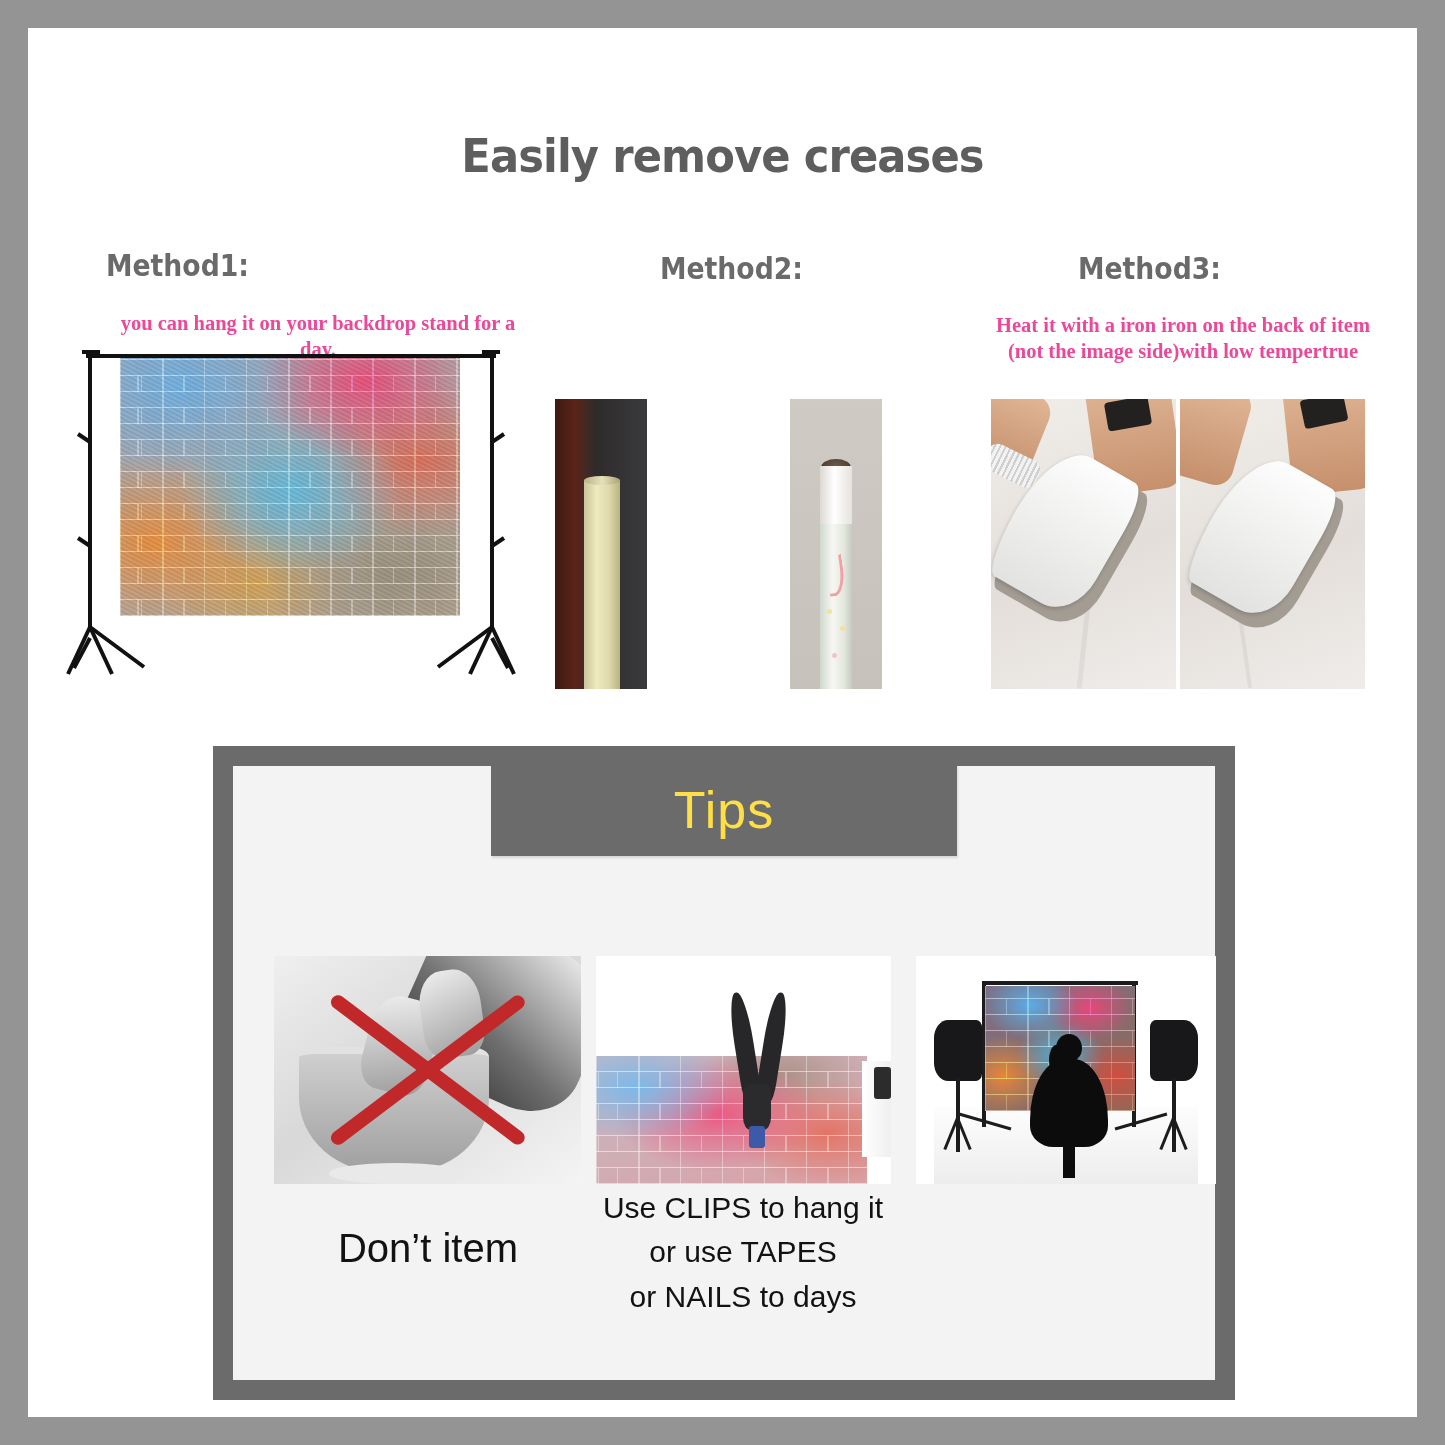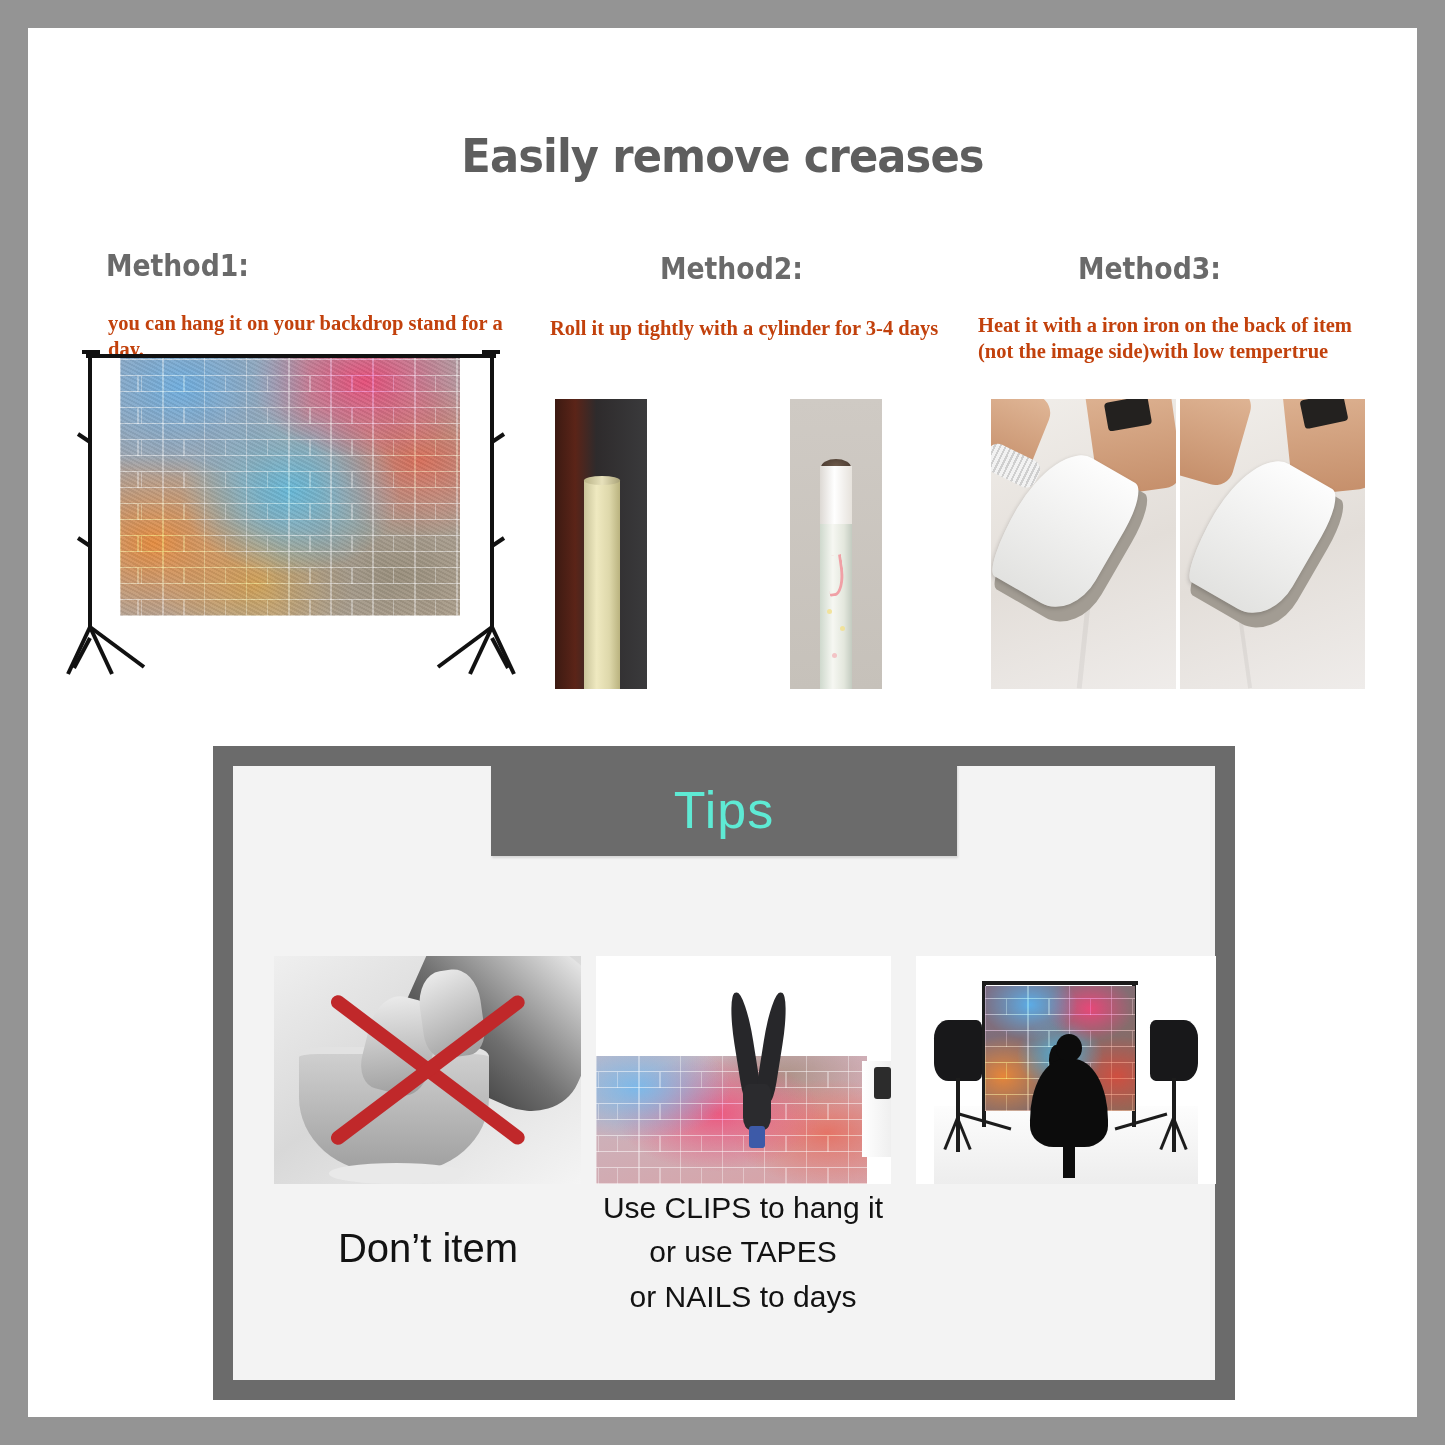--- a/index.html
+++ b/index.html
@@ -37,22 +37,23 @@
     color:#6a6a6a;
     transform:scaleX(0.86);
     white-space:nowrap;
   }
   .method-desc{
     position:absolute;
     font-family:"Liberation Serif", serif;
     font-weight:bold;
     font-size:20.5px;
     line-height:1.28;
-    color:#c2410c;
+    color:#ec4899;
     white-space:pre-line;
+    text-align:center;
   }
 
   
   .m1-head{left:78px;top:215px;transform-origin:left center;}
   .m1-desc{left:80px;top:278px;width:420px;}
   .m2-head{left:632px;top:218px;transform-origin:left center;}
   .m2-desc{left:522px;top:283px;width:420px;}
   .m3-head{left:1050px;top:218px;transform-origin:left center;}
   .m3-desc{left:950px;top:280px;width:410px;}
 
@@ -168,21 +169,21 @@
     position:absolute;left:20px;top:20px;right:20px;bottom:20px;
     background:#f3f3f3;
   }
   .tips-tab{
     position:absolute;left:50%;top:18px;transform:translateX(-50%);
     width:466px;height:92px;background:#6b6b6b;
     display:flex;align-items:center;justify-content:center;
     box-shadow:1px 2px 2px rgba(0,0,0,.12);
   }
   .tips-tab-label{
-    color:#5eead4;font-size:52px;font-weight:400;
+    color:#fde047;font-size:52px;font-weight:400;
     font-family:"Liberation Sans", sans-serif;letter-spacing:1px;
     line-height:1;
   }
   .tip-img{position:absolute;overflow:hidden;}
   .tip-cap{
     position:absolute;text-align:center;
     font-family:"Liberation Sans", sans-serif;
     color:#121212;white-space:pre-line;
   }
 
@@ -314,21 +315,20 @@
           <line x1="30" y1="296" x2="14" y2="326"></line>
           <line x1="432" y1="285" x2="410" y2="332"></line>
           <line x1="432" y1="285" x2="454" y2="332"></line>
           <line x1="432" y1="285" x2="378" y2="325"></line>
           <line x1="432" y1="296" x2="448" y2="326"></line>
         </g>
       </svg>
     </div>
 
     <div class="method-head m2-head">Method2:</div>
-    <div class="method-desc m2-desc">Roll it up tightly with a cylinder for 3-4 days</div>
 
     <div class="photo m2a">
       <div class="m2a-inner"></div>
       <div class="tube-beige"></div>
     </div>
 
     <div class="photo m2b">
       <div class="m2b-inner"></div>
       <div class="tube-white">
         <div class="hole"></div>

